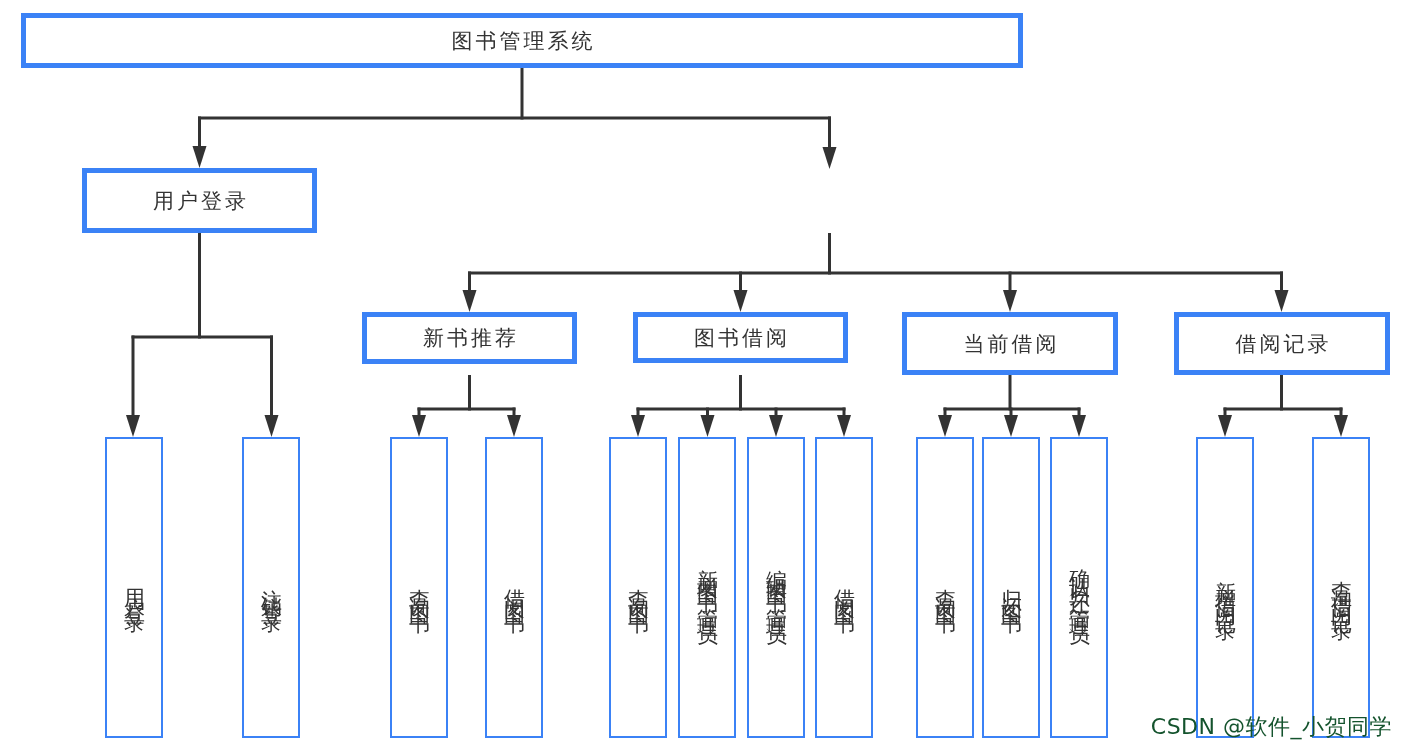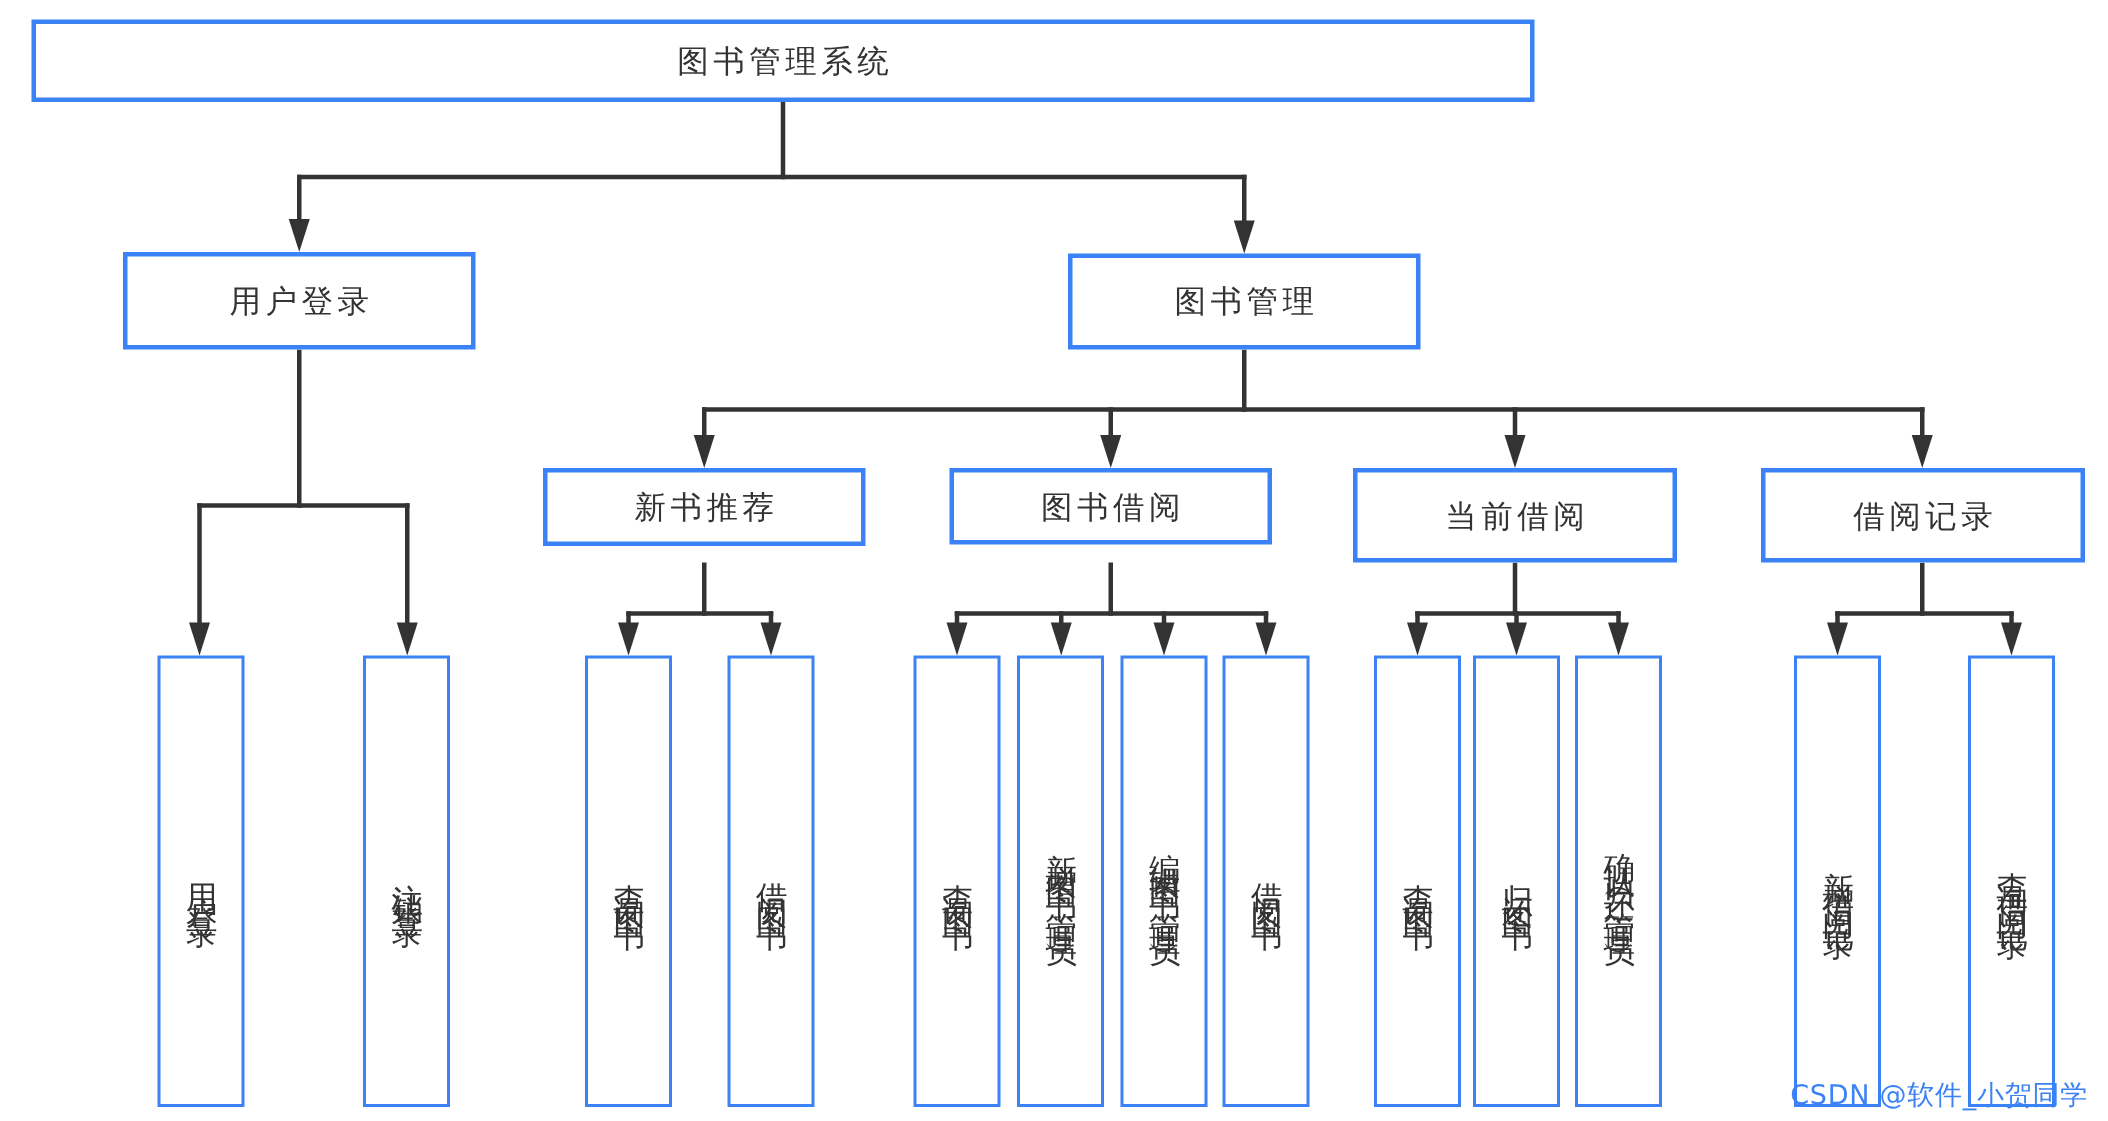--- a/index.html
+++ b/index.html
@@ -17,21 +17,21 @@
   }
   svg.connectors {
     position: absolute;
     left: 0; top: 0;
     width: 1405px;
     height: 747px;
   }
   .box {
     position: absolute;
     background: #ffffff;
-    border: 3px solid #3b82f6;
+    border: 5px solid #3b82f6;
     box-sizing: border-box;
     display: flex;
     align-items: center;
     justify-content: center;
     color: #333333;
   }
   .box.h span {
     font-size: 21px;
     letter-spacing: 3px;
     text-indent: 3px;
@@ -70,22 +70,22 @@
   .n-f08 { left: 815px;  }
   .n-f09 { left: 916px;  }
   .n-f10 { left: 982px;  }
   .n-f11 { left: 1050px; }
   .n-f12 { left: 1196px; }
   .n-f13 { left: 1312px; }
   .watermark {
     position: absolute;
     right: 13px;
     bottom: 5px;
-    font-size: 18px;
-    color: #3b82f6;
+    font-size: 22px;
+    color: #14532d;
     letter-spacing: 0.5px;
     white-space: nowrap;
   }
 </style>
 </head>
 <body>
 
 <div class="canvas">
 
   <svg class="connectors" viewBox="0 0 1405 747" xmlns="http://www.w3.org/2000/svg" stroke="#333333" stroke-width="3" fill="#333333">
@@ -150,23 +150,20 @@
     <polygon points="1341,437 1334,415 1348,415" stroke="none"></polygon>
   </svg>
 
   <div class="box h n-root">
     <span>图书管理系统</span>
   </div>
 
   <div class="box h n-l1a">
     <span>用户登录</span>
   </div>
-  <div class="box h n-l1b">
-    <span>图书管理</span>
-  </div>
 
   <div class="box h n-l2a">
     <span>新书推荐</span>
   </div>
   <div class="box h n-l2b">
     <span>图书借阅</span>
   </div>
   <div class="box h n-l2c">
     <span>当前借阅</span>
   </div>

